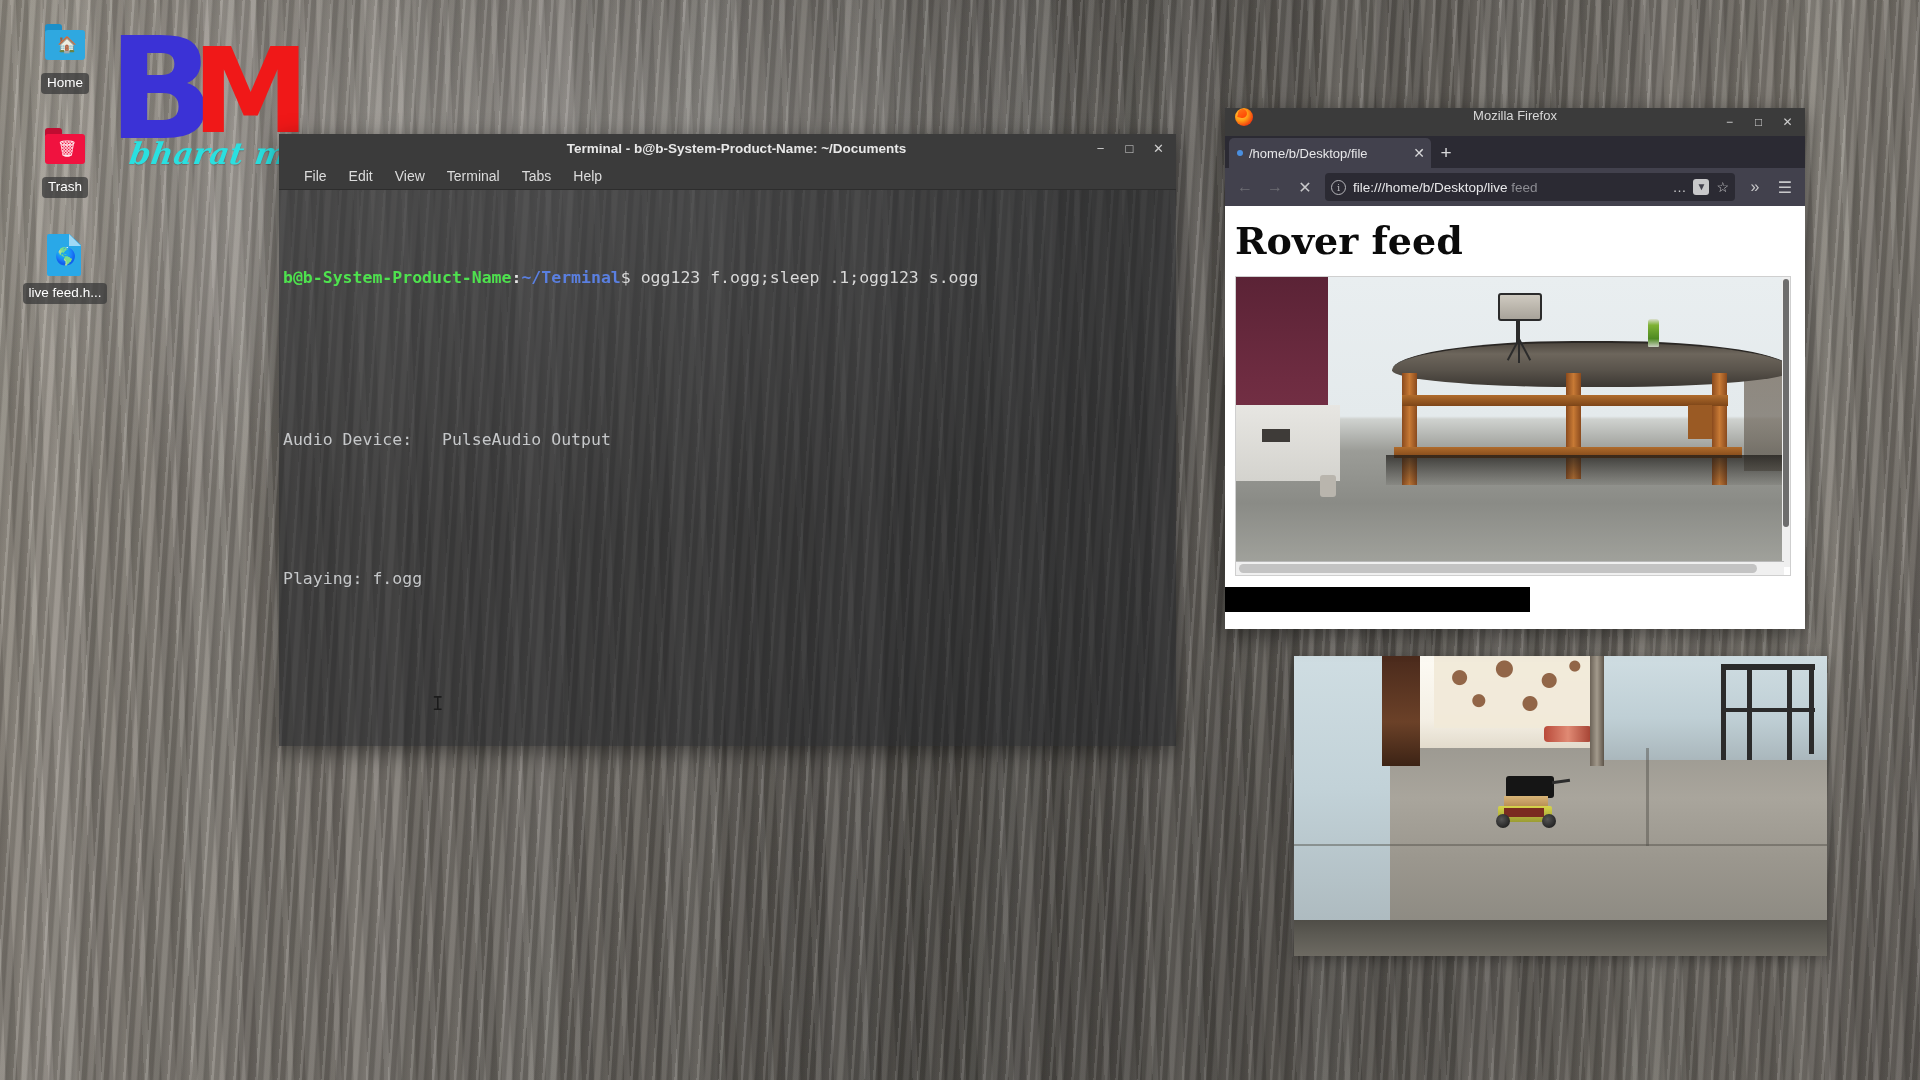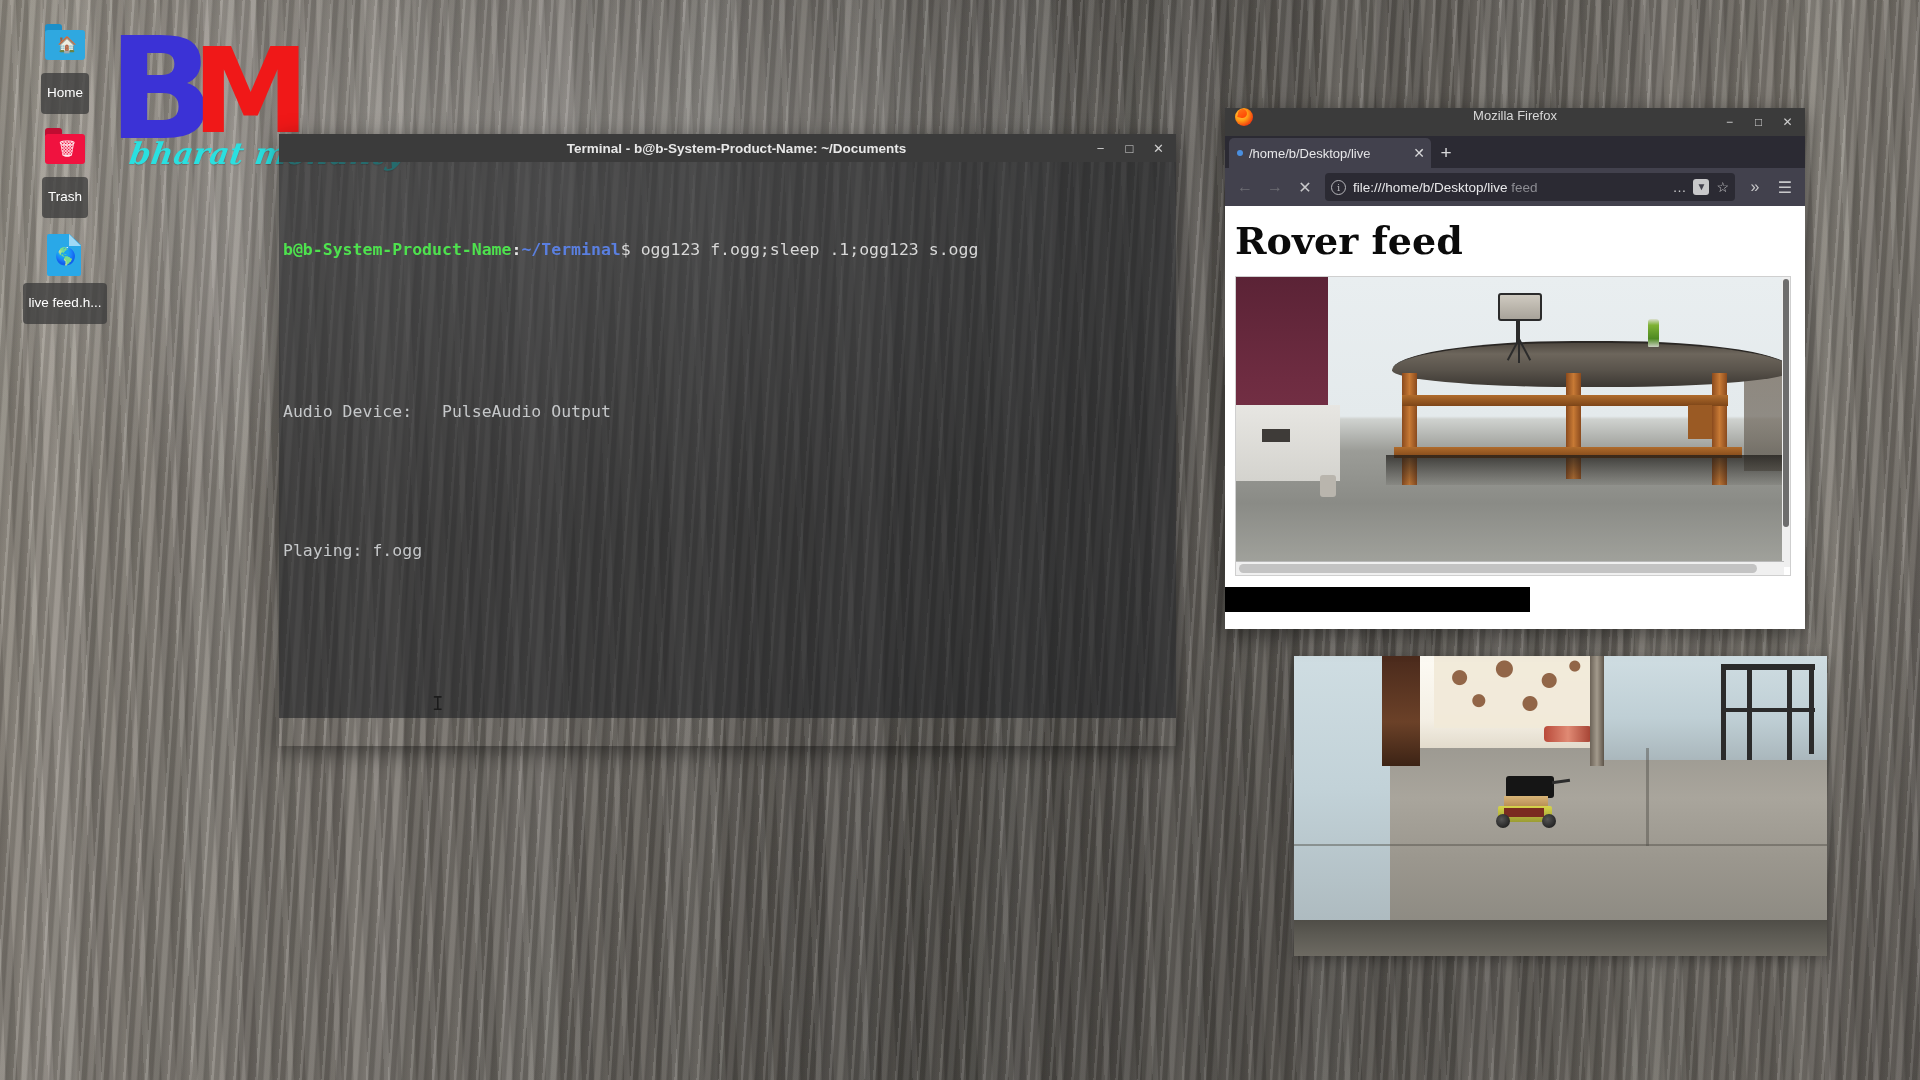--- a/index.html
+++ b/index.html
@@ -53,21 +53,21 @@
   .desk-icon .glyph-wrap {
     width: 56px; height: 48px;
     margin: 0 auto 3px;
     position: relative;
   }
   .desk-icon .lbl {
     display: inline-block;
     font-size: 13.5px;
     color: #ffffff;
     background: rgba(60,60,60,0.78);
-    padding: 12px 6px;
+    padding: 2px 6px;
     border-radius: 4px;
     max-width: 86px;
     overflow: hidden;
     white-space: nowrap;
     text-overflow: ellipsis;
     line-height: 1.25;
   }
   
   .folder { position: absolute; left: 8px; top: 2px; width: 40px; height: 36px; }
   .folder .tab {
@@ -616,20 +616,28 @@
 
     <div id="term-titlebar">
       <span class="ttl">Terminal - b@b-System-Product-Name: ~/Documents</span>
       <div class="wbtns">
         <span class="wbtn">−</span>
         <span class="wbtn">□</span>
         <span class="wbtn">✕</span>
       </div>
     </div>
 
+    <div id="term-menubar">
+      <span class="mi">File</span>
+      <span class="mi">Edit</span>
+      <span class="mi">View</span>
+      <span class="mi">Terminal</span>
+      <span class="mi">Tabs</span>
+      <span class="mi">Help</span>
+    </div>
 
     <div id="term-body">
 
       <div class="line"><span class="pr-user">b@b-System-Product-Name</span><span class="pr-colon">:</span><span class="pr-path">~/Terminal</span><span class="pr-dollar">$ </span><span class="cmd">ogg123 f.ogg;sleep .1;ogg123 s.ogg</span></div>
 
       <div class="line">&nbsp;</div>
       <div class="line out">Audio Device:   PulseAudio Output</div>
       <div class="line">&nbsp;</div>
       <div class="line out">Playing: f.ogg</div>
       
@@ -660,21 +668,21 @@
       <div class="wbtns">
         <span class="wbtn">−</span>
         <span class="wbtn">□</span>
         <span class="wbtn">✕</span>
       </div>
     </div>
 
     <div id="ff-tabstrip">
       <div id="ff-tab">
         <span class="dot"></span>
-        <span class="tab-title">/home/b/Desktop/live</span>
+        <span class="tab-title">/home/b/Desktop/file</span>
         <span class="tab-close">✕</span>
       </div>
       <div id="ff-newtab">+</div>
     </div>
 
     <div id="ff-navbar">
       <div class="ff-navbtn dim">←</div>
       <div class="ff-navbtn dim">→</div>
       <div class="ff-navbtn">✕</div>
 

